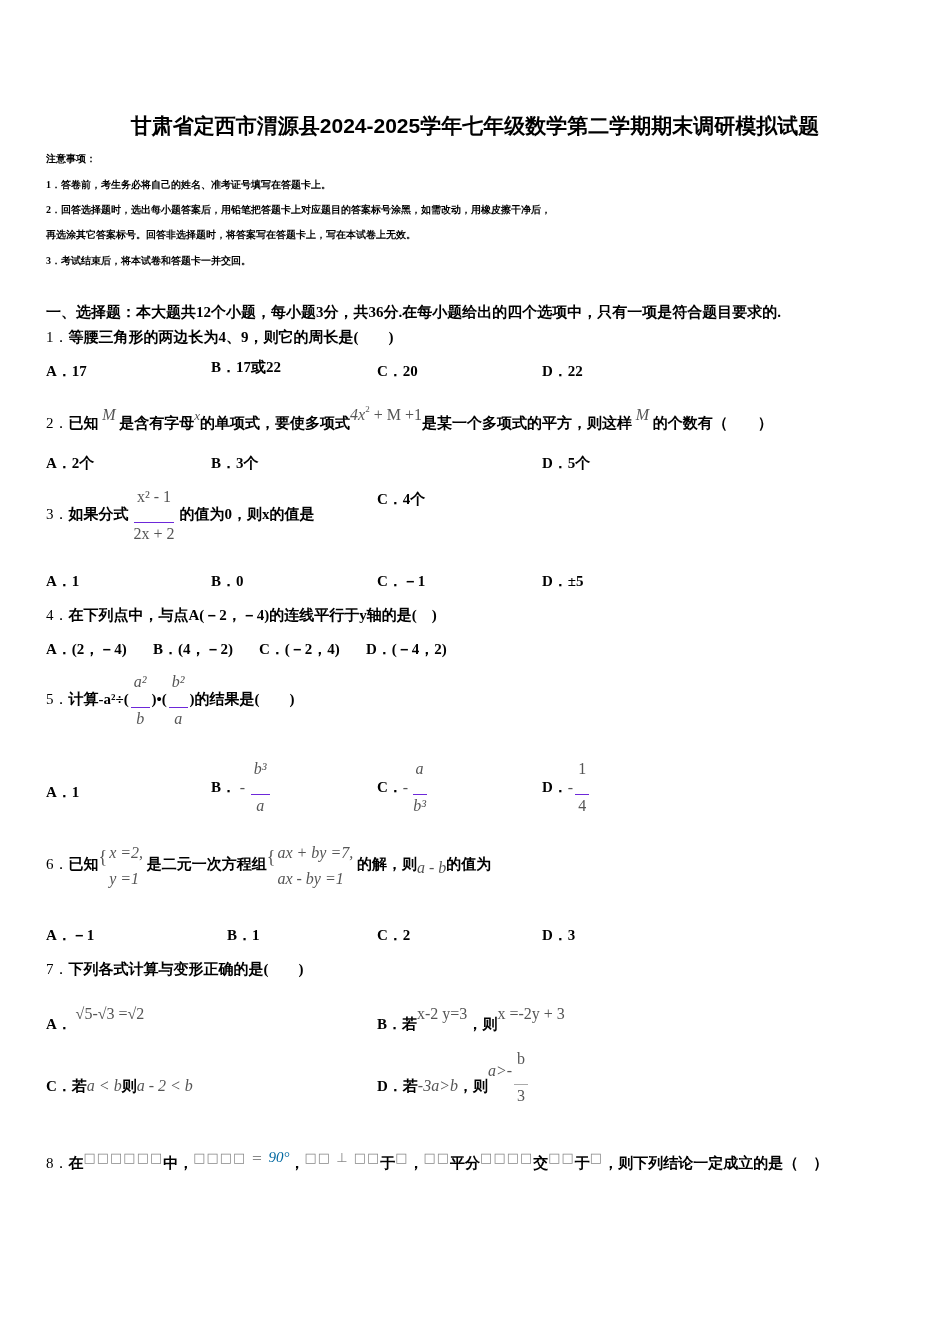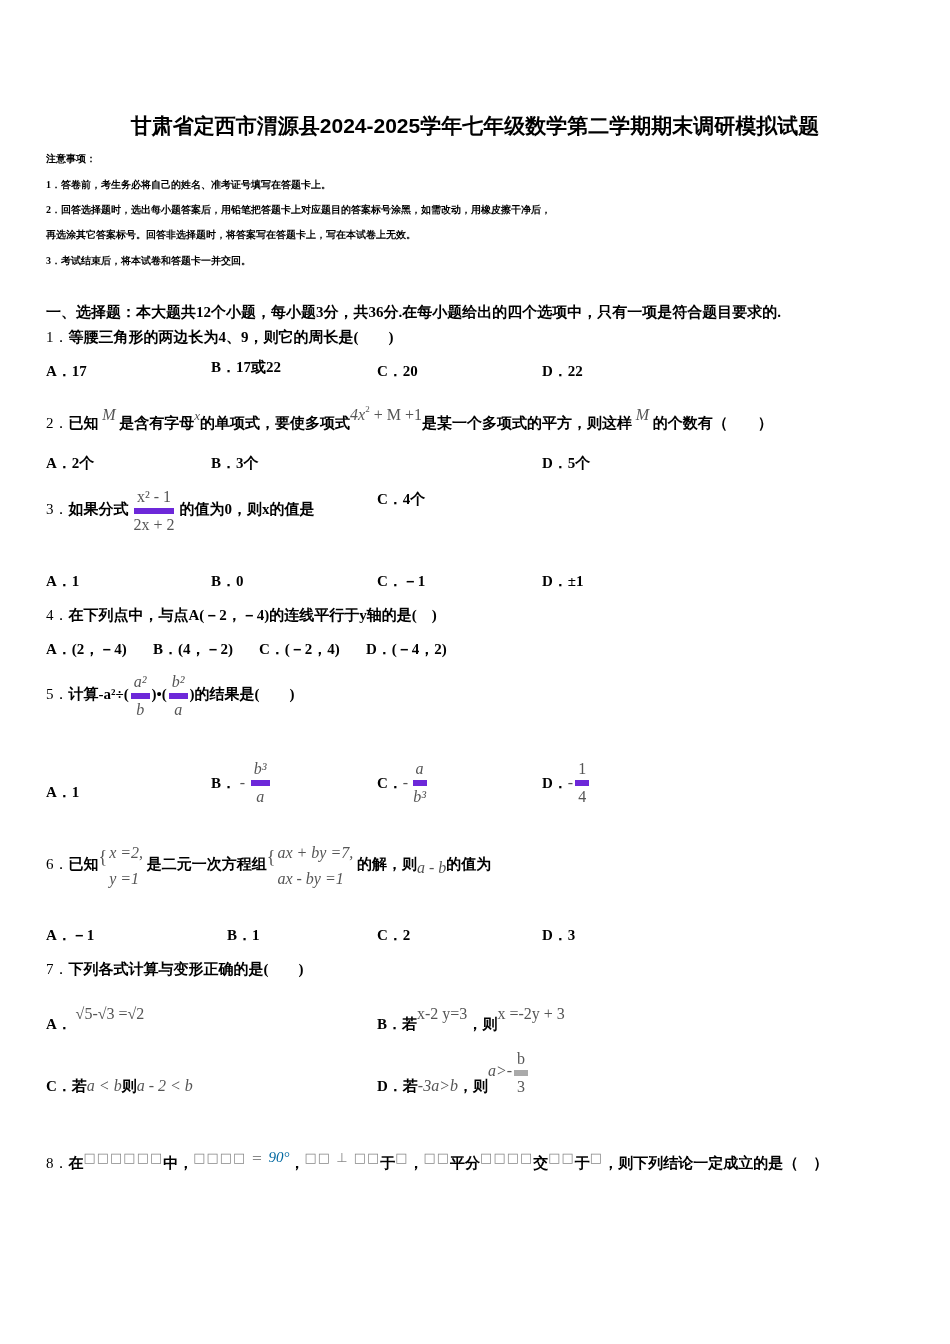--- a/index.html
+++ b/index.html
@@ -19,21 +19,21 @@
   .qnum { font-weight: normal; }
   .opt { font-size: 15px; font-weight: bold; }
   .math { font-family: "Liberation Serif", "DejaVu Serif", serif; font-weight: normal; color: #555; font-size: 16px; }
   .mi { font-style: italic; }
   sup.s { font-size: 9px; vertical-align: 8px; }
   .frac {
     display: inline-flex; flex-direction: column; align-items: center;
     vertical-align: middle; margin: 0 2px; font-weight: normal; color: #555;
     font-family: "Liberation Serif", serif; font-size: 16px;
   }
-  .frac .num { padding: 0 3px 2px; border-bottom: 6px solid #6d28d9; line-height: 18px; }
+  .frac .num { padding: 0 3px 16px; border-bottom: 1px solid #6d28d9; line-height: 18px; }
   .frac .den { padding: 2px 3px 0; line-height: 18px; }
   .sys {
     display: inline-flex; align-items: center; vertical-align: middle;
     font-weight: normal; color: #555; font-family: "Liberation Serif", serif; font-size: 16px;
   }
   .sys .brace { font-size: 18px; margin-right: 2px; margin-top: -18px; }
   .sys .rows { display: flex; flex-direction: column; line-height: 26px; }
   .boxes { font-family: "DejaVu Sans", sans-serif; font-weight: normal; color: #888; font-size: 13px; vertical-align: 6px; letter-spacing: 1px; }
   .deg90 { font-style: italic; color: #0369a1; font-weight: normal; font-family: "Liberation Serif", serif; }
 </style>
@@ -72,21 +72,21 @@
 
 <div class="abs q" style="top:488px;">
   <span class="qnum">3．</span><span>如果分式</span><span class="frac">
       <span class="num">x² - 1</span>
       <span class="den">2x + 2</span>
     </span><span>的值为0，则x的值是</span>
 </div>
 <div class="abs opt" style="top:572px;left:46px;">A．1</div>
 <div class="abs opt" style="top:572px;left:211px;">B．0</div>
 <div class="abs opt" style="top:572px;left:377px;">C．－1</div>
-<div class="abs opt" style="top:572px;left:542px;">D．±1</div>
+<div class="abs opt" style="top:572px;left:542px;">D．±5</div>
 
 <div class="abs q" style="top:606px;">
   <span class="qnum">4．</span><span>在下列点中，与点A(－2，－4)的连线平行于y轴的是(　)</span>
 </div>
 <div class="abs opt" style="top:640px;left:46px;">A．(2，－4)</div>
 <div class="abs opt" style="top:640px;left:153px;">B．(4，－2)</div>
 <div class="abs opt" style="top:640px;left:259px;">C．(－2，4)</div>
 <div class="abs opt" style="top:640px;left:366px;">D．(－4，2)</div>
 
 <div class="abs q" style="top:673px;">

